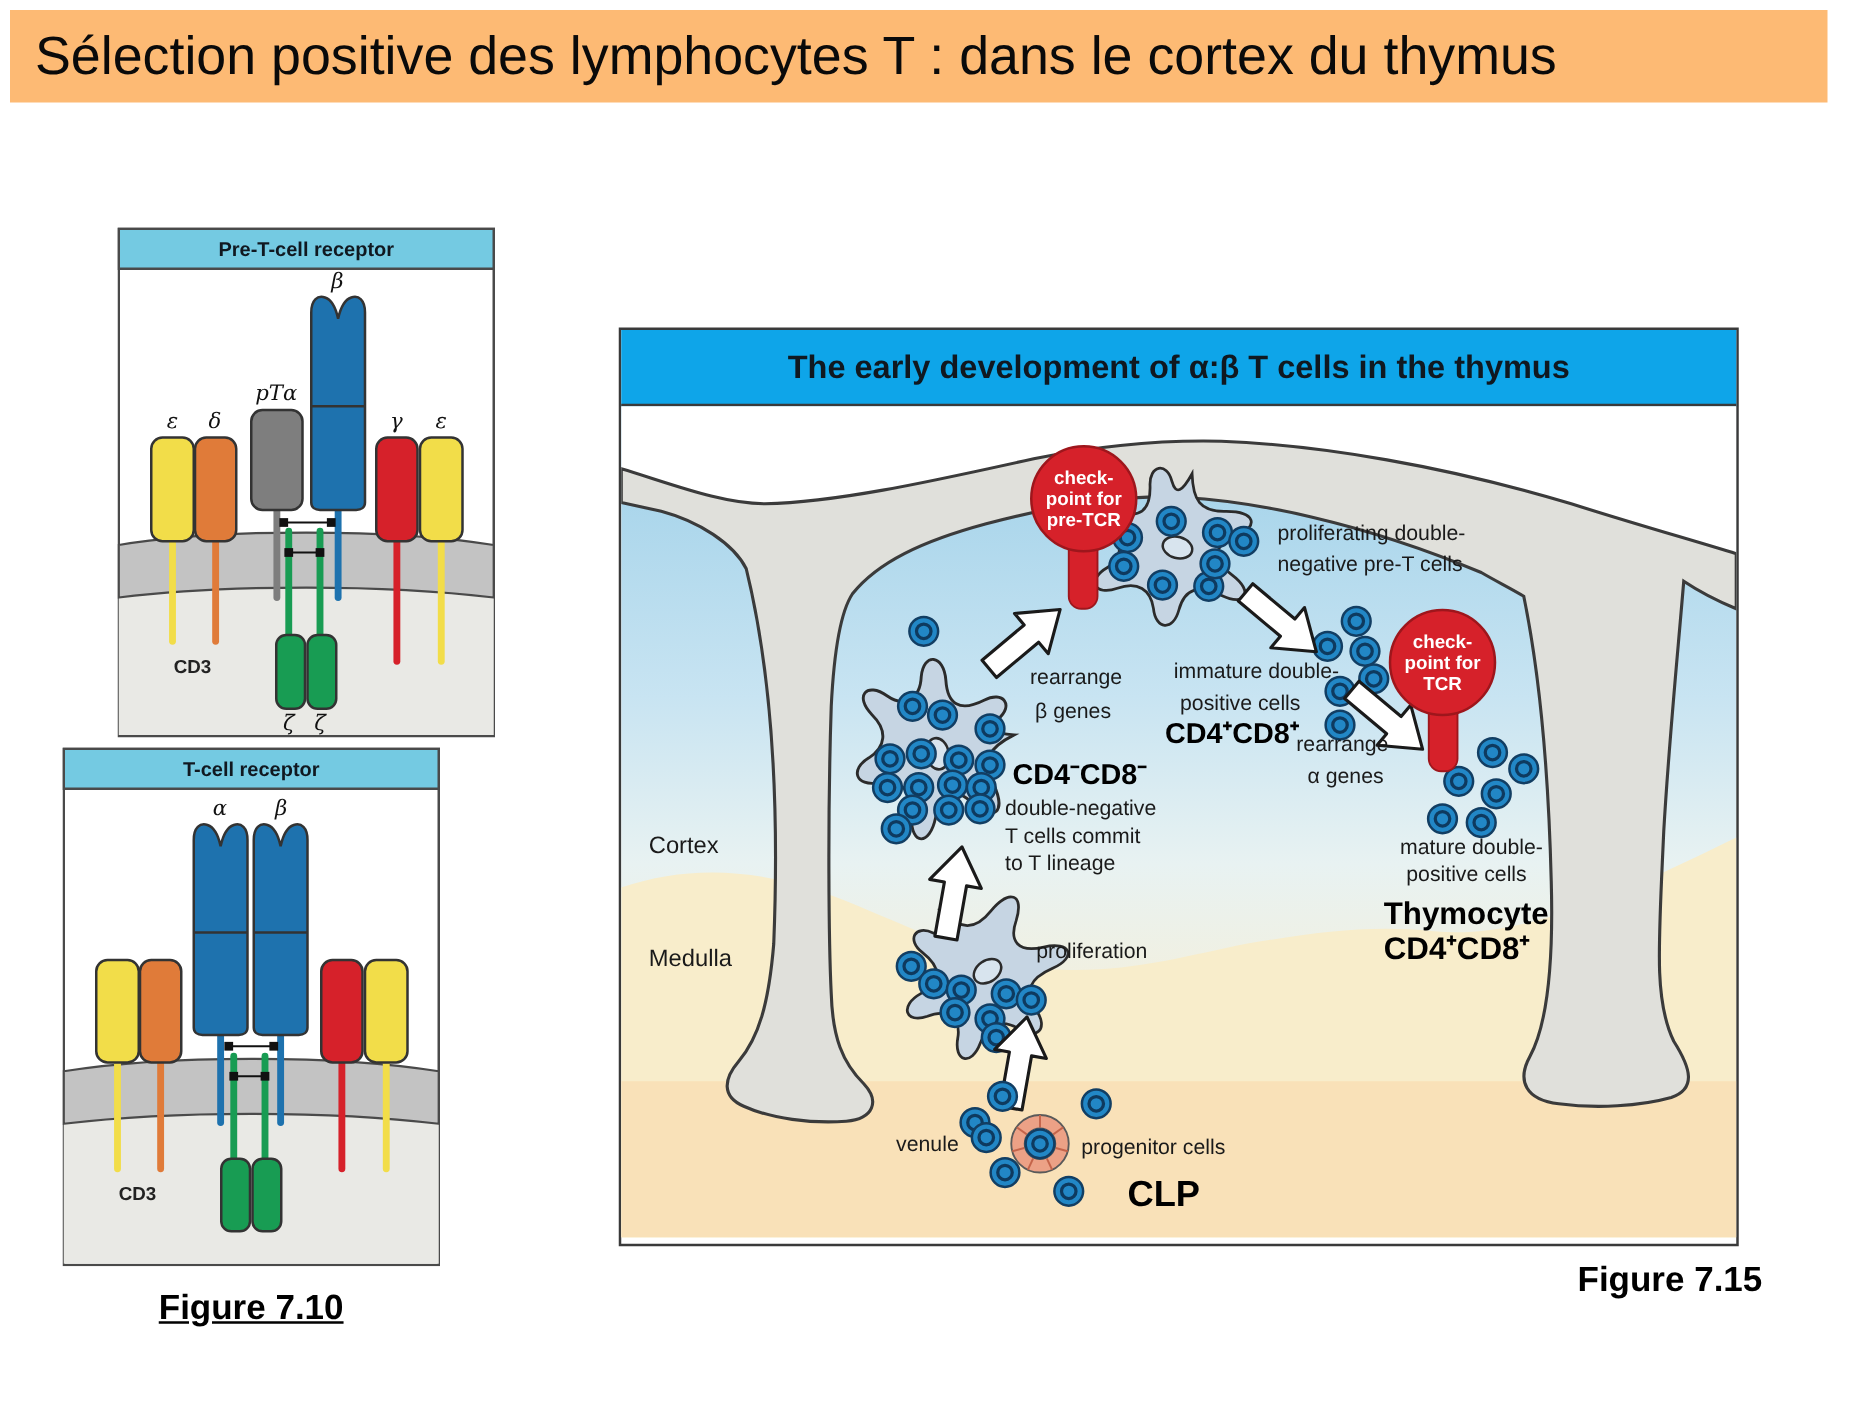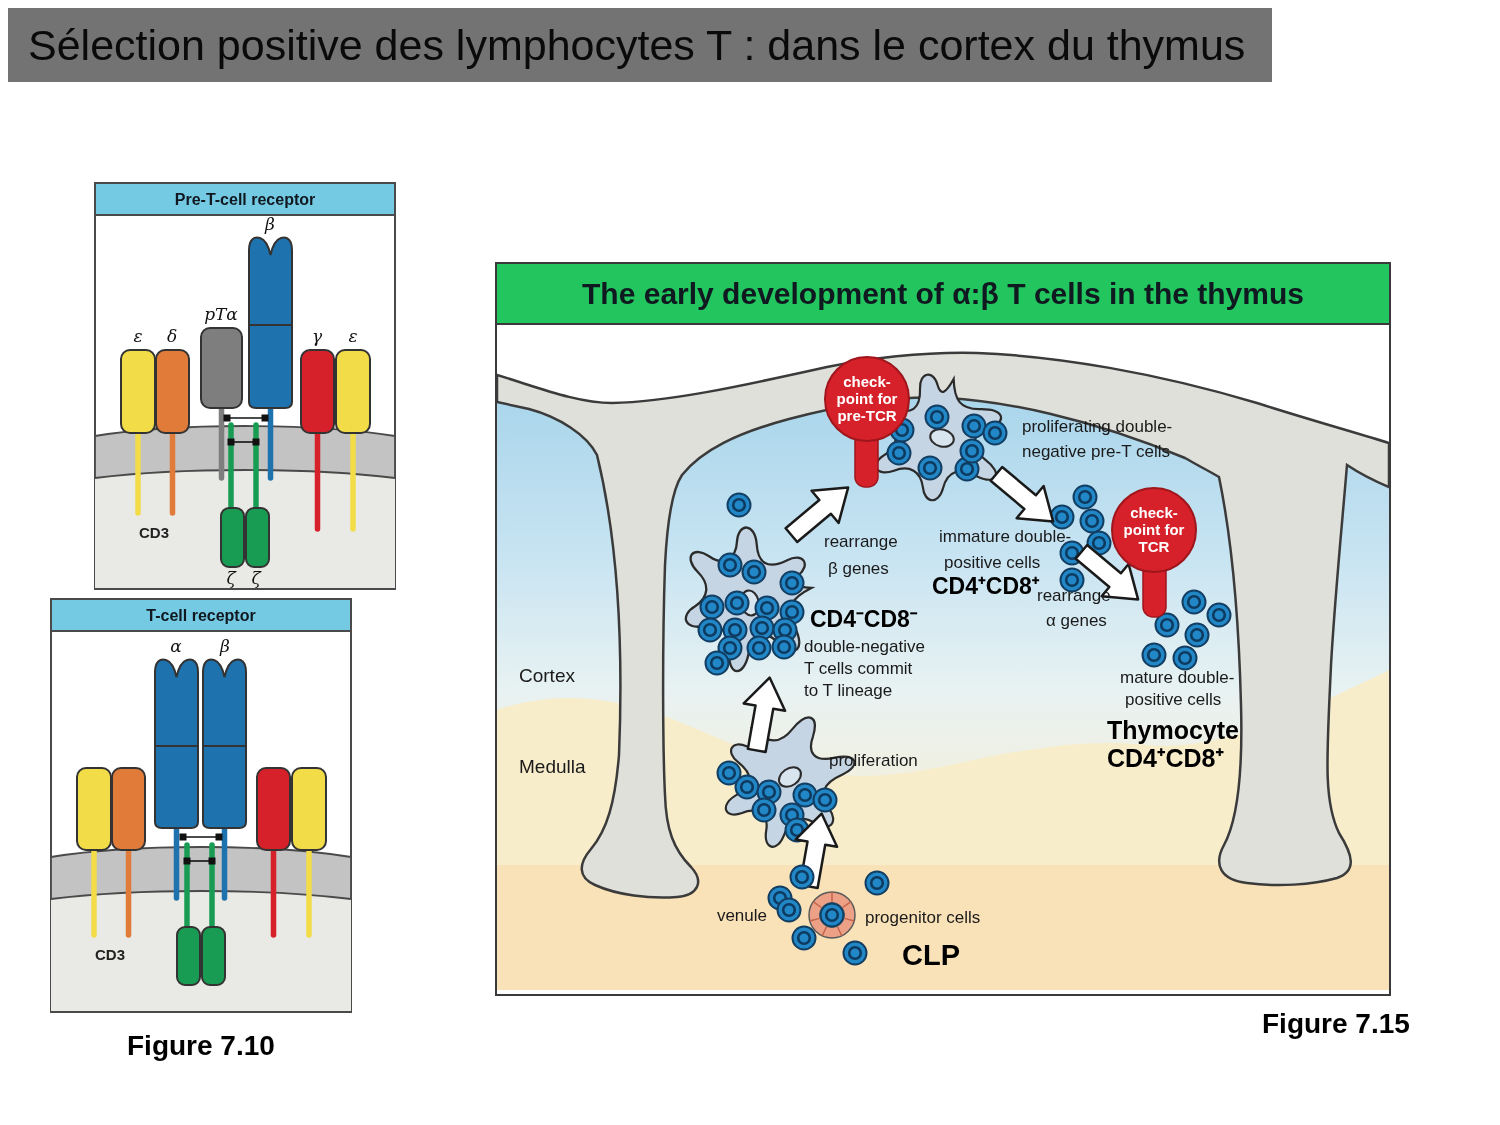--- a/index.html
+++ b/index.html
@@ -1,26 +1,26 @@
 <!DOCTYPE html>
 <html><head>
 <meta charset="utf-8">
 <style>
   html,body{margin:0;padding:0;background:#ffffff;}
   body{font-family:"Liberation Sans",sans-serif;}
   #slide{position:relative;width:1500px;height:1125px;background:#fff;overflow:hidden;}
-  #title-bar{position:absolute;left:8px;top:8px;width:1264px;height:74px;background:#737373;
+  #title-bar{position:absolute;left:8px;top:8px;width:1454px;height:74px;background:#fdba74;
              display:flex;align-items:center;text-align:center;}
   #title-bar .t{font-size:43px;color:#0a0a0a;padding-left:20px;letter-spacing:0px;white-space:nowrap;}
   .panel{position:absolute;}
   .caption{position:absolute;font-size:28px;font-weight:bold;color:#000;}
   #fig715-box{position:absolute;left:495px;top:262px;width:892px;border:2px solid #3a3a3a;background:#fff;}
-  #fig715-header{height:59px;background:#22c55e;border-bottom:2px solid #3a3a3a;
+  #fig715-header{height:59px;background:#0ea5e9;border-bottom:2px solid #3a3a3a;
                  display:flex;align-items:center;justify-content:center;
-                 font-size:30px;font-weight:bold;color:#101820;}
+                 font-size:26px;font-weight:bold;color:#101820;}
   svg text{font-family:"Liberation Sans",sans-serif;}
   .lbl{font-size:17px;fill:#1a1a1a;}
   .lblb{font-size:19px;fill:#1a1a1a;}
   .bigb{font-size:23px;font-weight:bold;fill:#000;}
   .bigb2{font-size:25px;font-weight:bold;fill:#000;}
   .clp{font-size:29px;font-weight:bold;fill:#000;}
   .cp-text{font-size:15px;font-weight:bold;fill:#ffffff;text-anchor:middle;}
   .hdr{font-size:16px;font-weight:bold;fill:#101820;text-anchor:middle;}
   .greek{font-family:"DejaVu Serif",serif;font-style:italic;font-size:17px;fill:#111;text-anchor:middle;}
   .cd3{font-size:15px;font-weight:bold;fill:#222;text-anchor:middle;}
@@ -329,16 +329,16 @@
       <text x="610" y="442" class="bigb2">CD4⁺CD8⁺</text>
       <text x="332" y="441" class="lbl">proliferation</text>
       <text x="270" y="596" class="lbl" text-anchor="end">venule</text>
       <text x="368" y="598" class="lbl">progenitor cells</text>
       <text x="405" y="640" class="clp">CLP</text>
       <text x="22" y="357" class="lblb">Cortex</text>
       <text x="22" y="448" class="lblb">Medulla</text>
     </svg>
   </div>
 
-  <div class="caption" style="left:127px;top:1030px;">Figure 7.10</div>
+  <div class="caption" style="left:127px;top:1030px;text-decoration:underline;">Figure 7.10</div>
   <div class="caption" style="left:1262px;top:1008px;">Figure 7.15</div>
 
 </div>
 
 </body></html>

